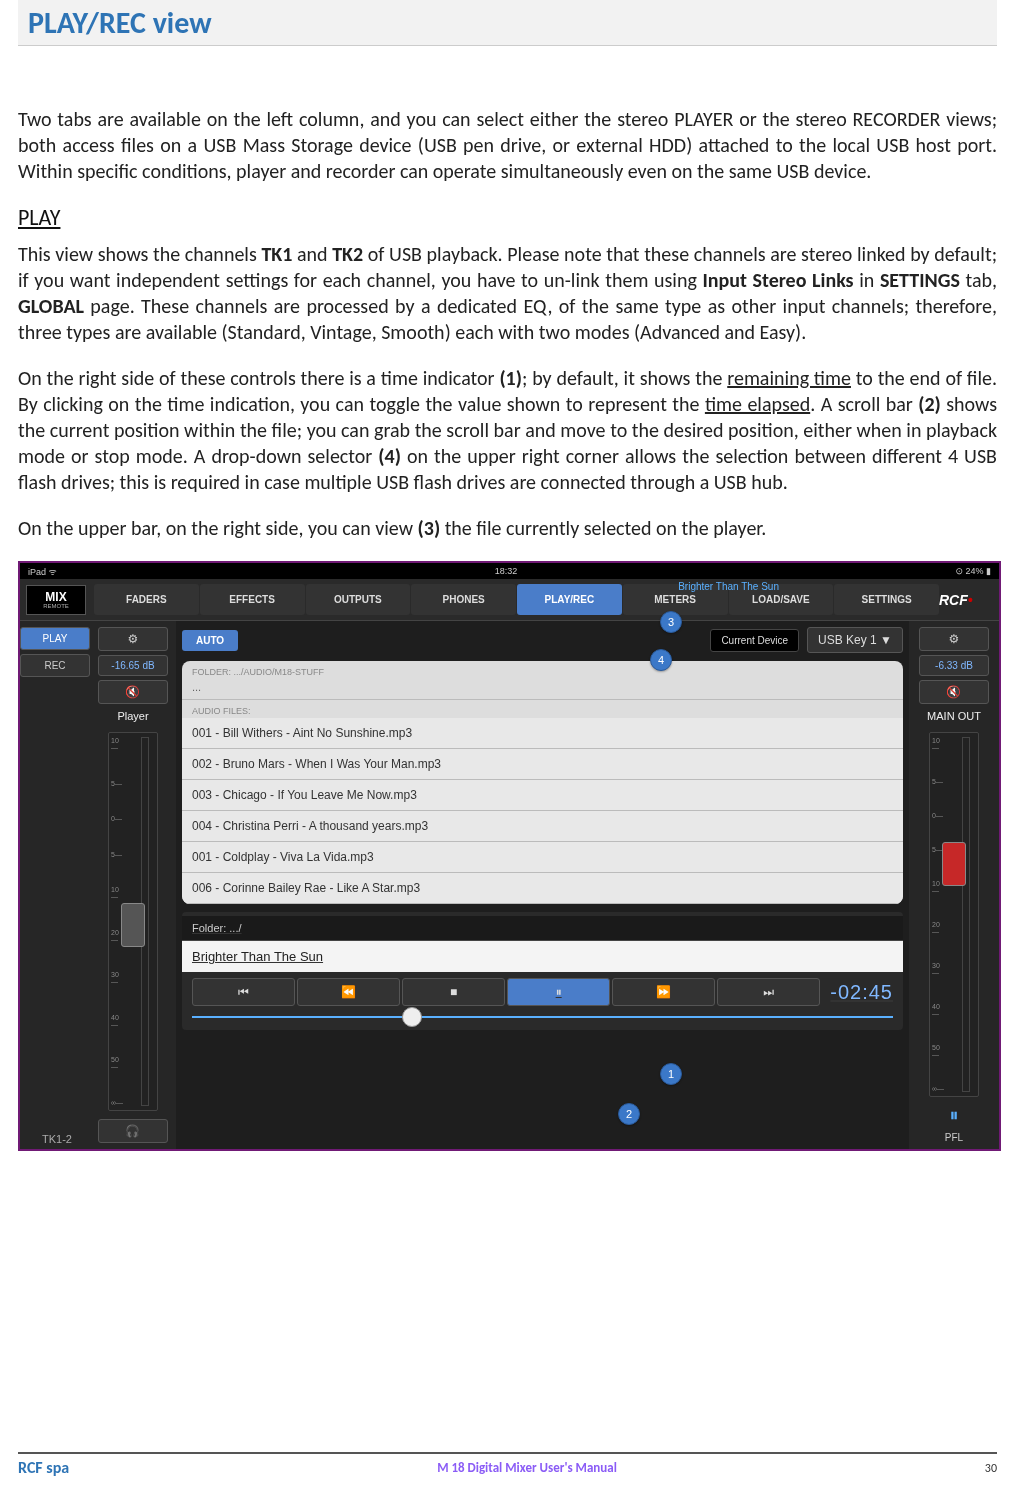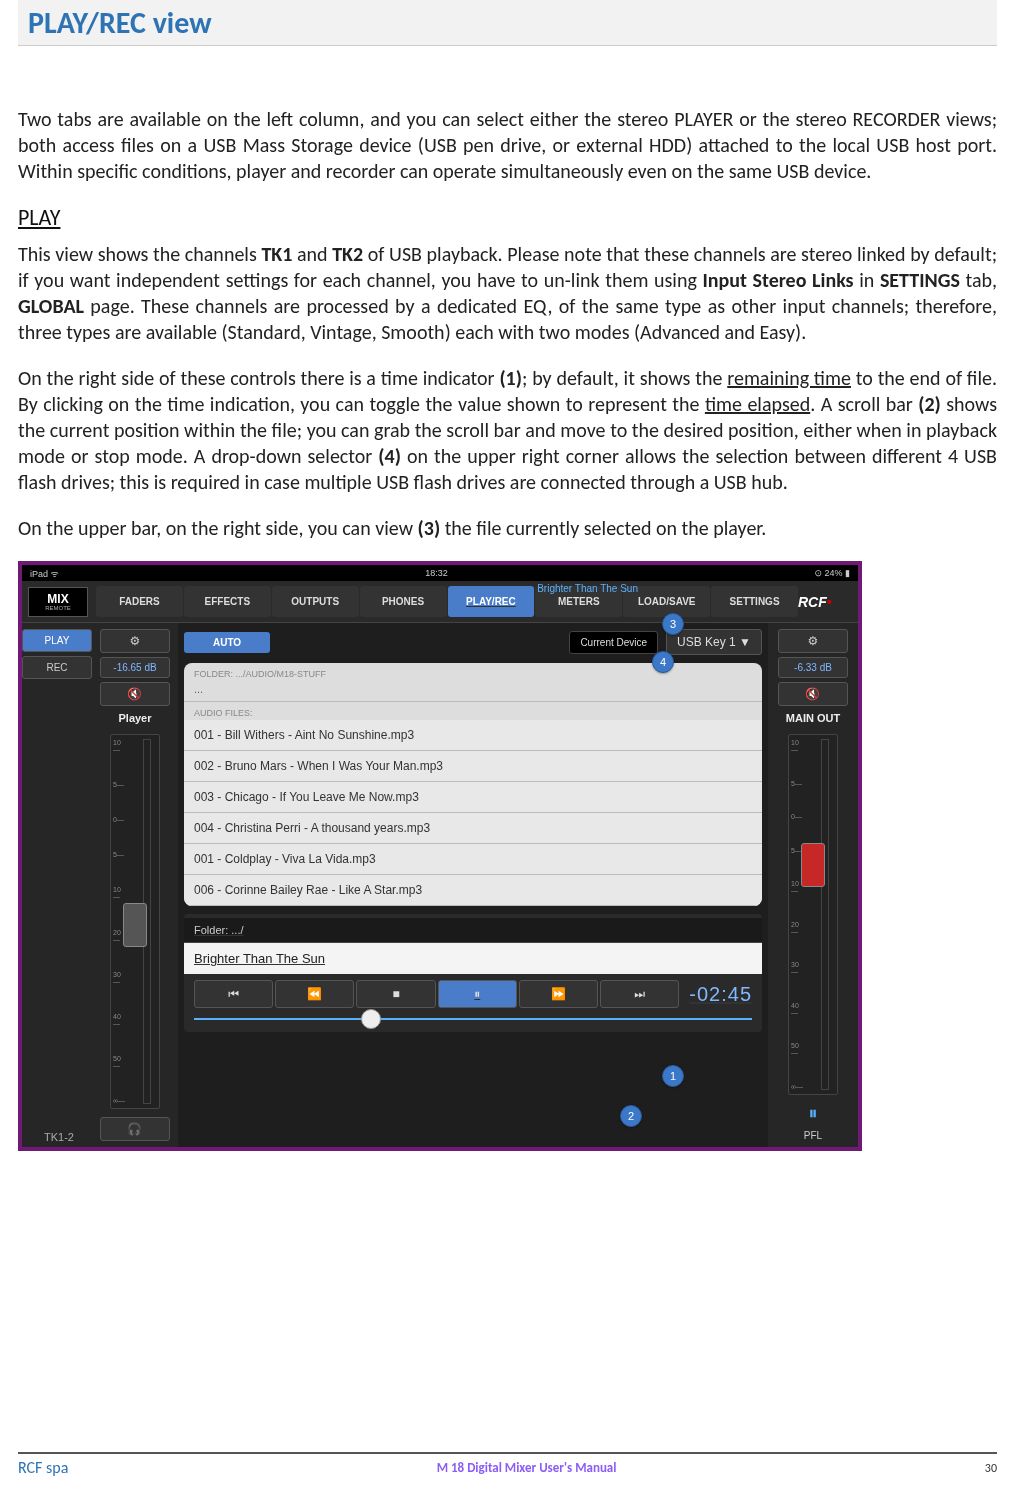--- a/index.html
+++ b/index.html
@@ -35,24 +35,24 @@
     font-weight: 400;
     text-decoration: underline;
     margin-bottom: 10px;
     color: #111;
   }
   .underline { text-decoration: underline; }
   .bold { font-weight: 700; }
 
   
   .screenshot {
-    width: 844px;
+    width: 983px;
     height: 590px;
     background: #000;
-    border: 4px solid #701a75;
+    border: 2px solid #701a75;
     position: relative;
     margin-top: 4px;
     overflow: hidden;
     font-family: Arial, Helvetica, sans-serif;
   }
   .ipad-status {
     height: 16px;
     background: #000;
     color: #ccc;
     font-size: 9px;
@@ -81,21 +81,20 @@
     flex-direction: column;
     align-items: center;
     justify-content: center;
     line-height: 1;
   }
   .mix-logo .sub { font-size: 6px; color: #aaa; font-weight: normal; }
   .nav-tabs {
     display: flex;
     gap: 1px;
     flex: 1;
-    text-decoration: underline;
   }
   .nav-tab {
     background: #333;
     color: #ddd;
     font-size: 10px;
     font-weight: bold;
     padding: 10px 10px;
     border-radius: 3px;
     flex:1;
     text-align:center;
@@ -159,21 +158,21 @@
     background: #333;
     border: 1px solid #555;
     border-radius: 3px;
     color: #ccc;
     font-size: 12px;
     text-align: center;
   }
   .fader-label {
     color: #eee;
     font-size: 11px;
-    font-weight: bold;
+    font-weight: normal;
     margin: 2px 0;
   }
   .fader-track {
     flex: 1;
     width: 50px;
     background: linear-gradient(#222, #222);
     position: relative;
     margin: 4px 0;
     border: 1px solid #444;
     border-radius: 2px;
@@ -218,21 +217,21 @@
     display: flex;
     align-items: center;
     gap: 8px;
     margin-bottom: 8px;
   }
   .auto-btn {
     background: #4a7dc9;
     color: #fff;
     font-size: 10px;
     font-weight: bold;
-    padding: 5px 29px;
+    padding: 5px 14px;
     border-radius: 3px;
   }
   .device-lbl {
     margin-left: auto;
     background: #000;
     color: #ddd;
     font-size: 10px;
     padding: 5px 10px;
     border: 1px solid #444;
     border-radius: 3px;
@@ -373,21 +372,21 @@
     bottom: 18px;
     left: 18px;
     right: 18px;
     border-top: 2px solid #555;
     padding-top: 4px;
     display: flex;
     justify-content: space-between;
     align-items: center;
     font-size: 14px;
   }
-  .footer-left { color: #2e74b5; font-weight: normal; font-size: 16px; }
+  .footer-left { color: #2e74b5; font-weight: bold; font-size: 16px; }
   .footer-mid { font-weight: bold; font-size: 13px; color: #8b5cf6; }
   .footer-right { font-size: 12px; color: #333; }
 </style>
 </head>
 <body>
 
 <div class="page-content">
   <div class="section-title">PLAY/REC view</div>
 
   <p class="para">Two tabs are available on the left column, and you can select either the stereo PLAYER or the stereo RECORDER views; both access  files on a USB Mass Storage device (USB pen drive, or external HDD) attached to the local USB host port. Within specific conditions, player and recorder can operate simultaneously even on the same USB device.</p>

